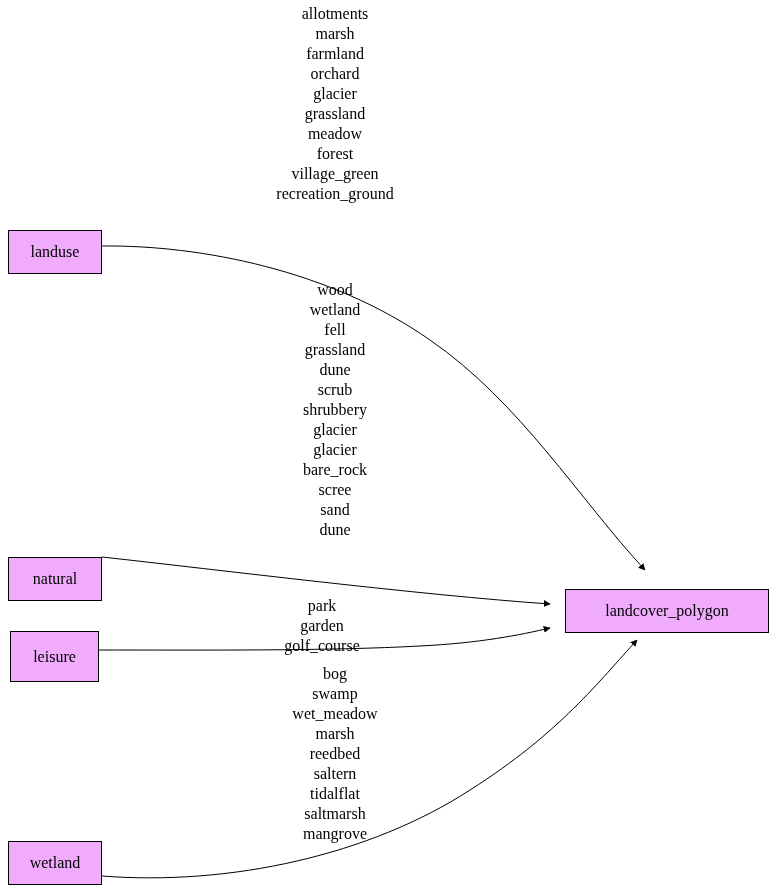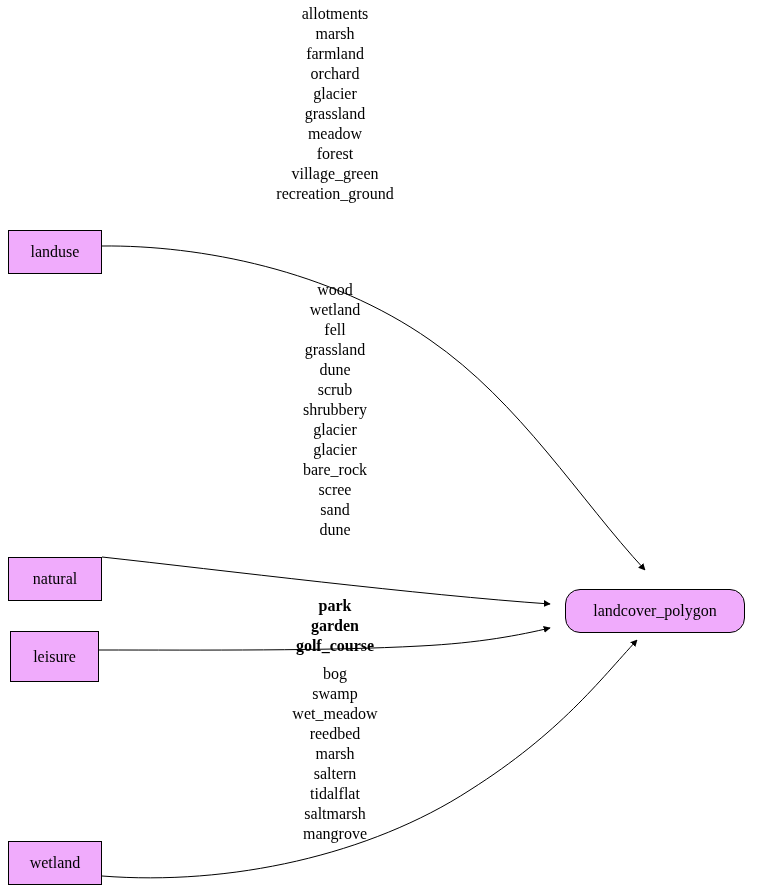--- a/index.html
+++ b/index.html
@@ -49,26 +49,26 @@
     white-space: nowrap;
   }
   .edge-label-group div {
     height: 20px;
   }
   
   #node-landuse  { left: 8px;   top: 230px; width: 94px;  height: 44px; }
   #node-natural  { left: 8px;   top: 541px; width: 94px;  height: 44px; margin-top: 16px; }
   #node-leisure  { left: 10px;  top: 631px; width: 89px;  height: 51px; }
   #node-wetland  { left: 8px;   top: 841px; width: 94px;  height: 44px; }
-  #node-landcover{ left: 565px; top: 589px; width: 180px; height: 44px; border-radius: 15px; }
+  #node-landcover{ left: 565px; top: 589px; width: 204px; height: 44px; }
 
   
   #labels-landuse { left: 245px; top: 4px;   width: 180px; }
   #labels-natural { left: 245px; top: 280px; width: 180px; }
-  #labels-leisure { left: 245px; top: 596px; width: 180px; font-weight: bold; }
+  #labels-leisure { left: 232px; top: 596px; width: 180px; }
   #labels-wetland { left: 245px; top: 664px; width: 180px; }
 </style>
 </head>
 <body>
 
 <div id="diagram">
 
   <svg class="svg-layer" viewBox="0 0 772 893" width="772" height="893" xmlns="http://www.w3.org/2000/svg">
     <defs>
       <marker id="arrow" viewBox="0 0 10 10" refX="9" refY="5" markerWidth="7" markerHeight="7" orient="auto-start-reverse">
@@ -133,21 +133,21 @@
   <div class="edge-label-group" id="labels-leisure">
     <div>park</div>
     <div>garden</div>
     <div>golf_course</div>
   </div>
 
   <div class="edge-label-group" id="labels-wetland">
     <div>bog</div>
     <div>swamp</div>
     <div>wet_meadow</div>
+    <div>marsh</div>
     <div>reedbed</div>
-    <div>marsh</div>
     <div>saltern</div>
     <div>tidalflat</div>
     <div>saltmarsh</div>
     <div>mangrove</div>
   </div>
 
 </div>
 
 </body></html>

